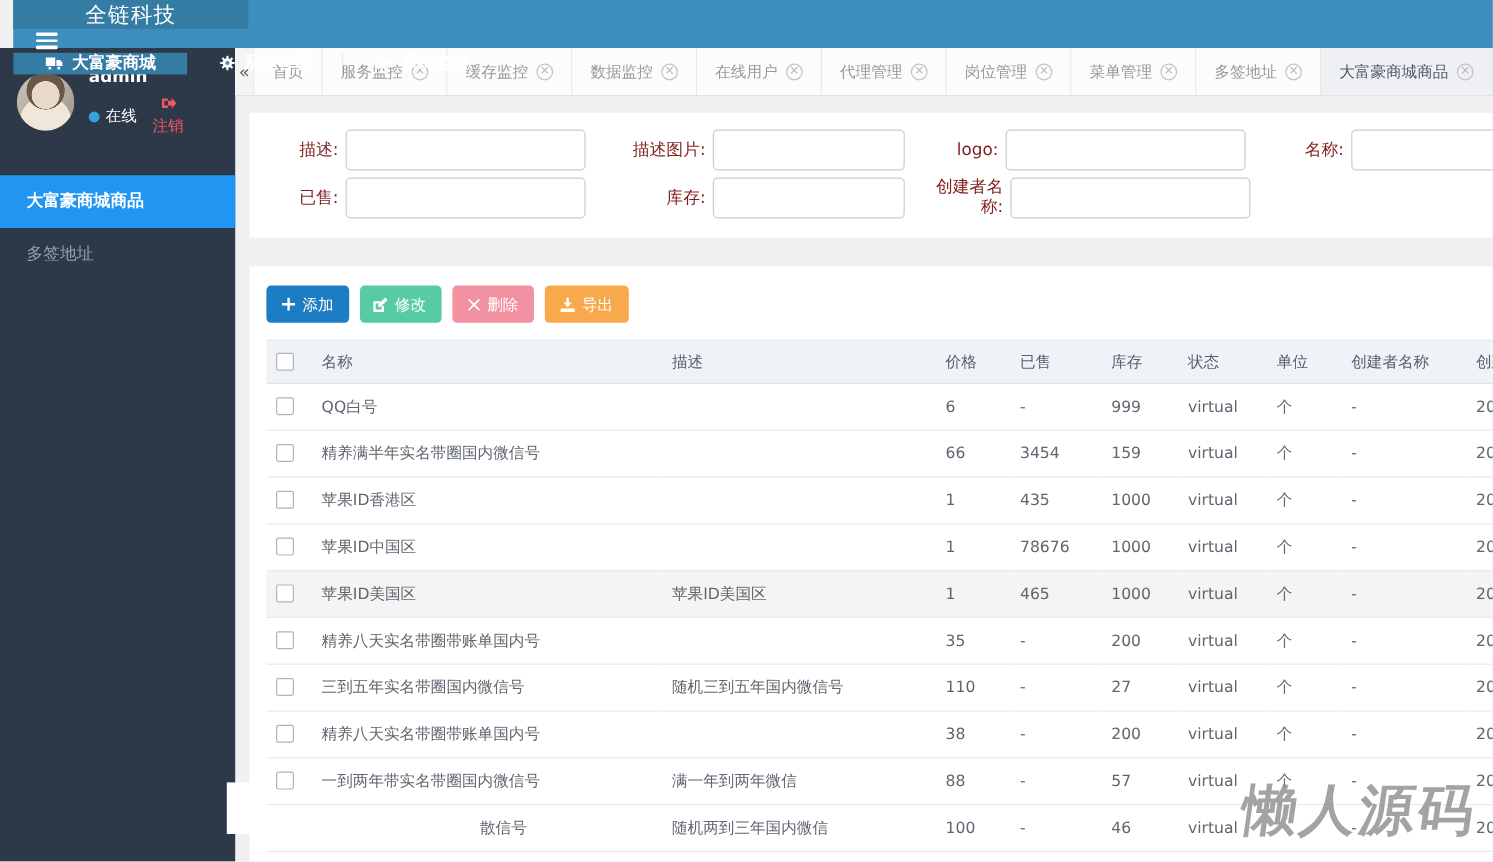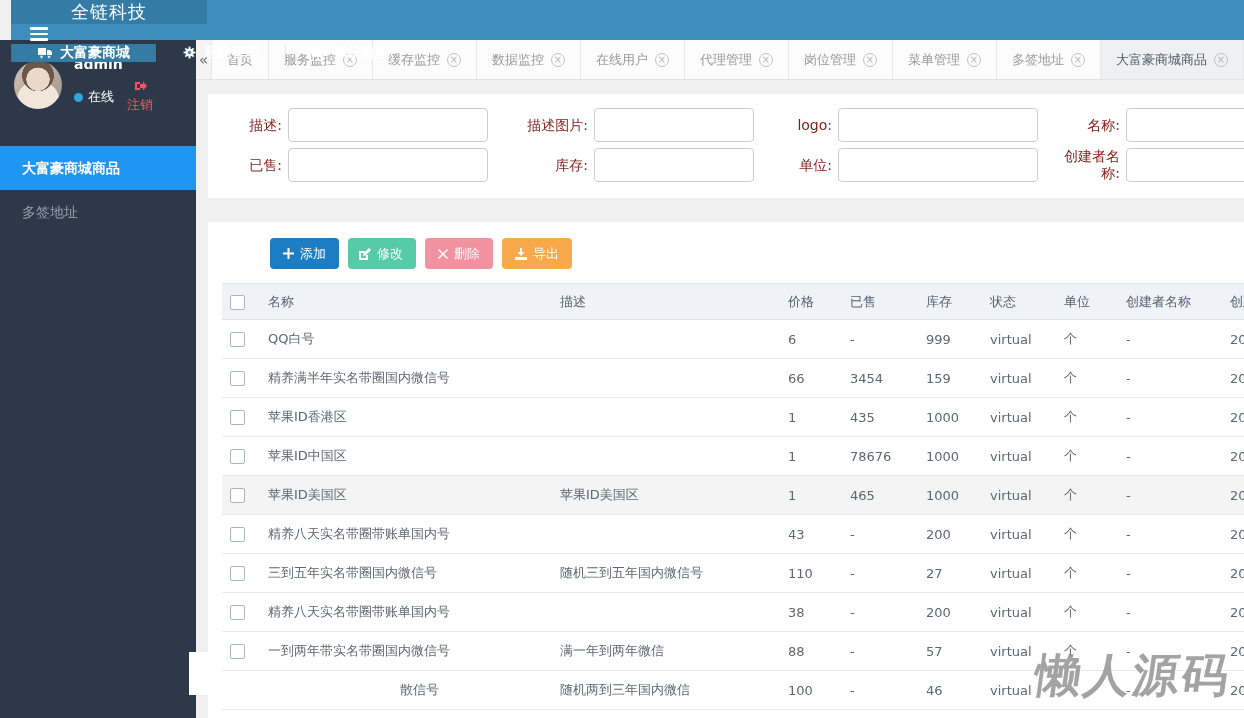--- a/index.html
+++ b/index.html
@@ -215,34 +215,30 @@
       </div>
     <div class="form-row" id="form-row-1">
         <div class="field f-c1">
           <label class="flabel">已售:</label>
           <input type="text" style="">
         </div>
         <div class="field f-c2">
           <label class="flabel">库存:</label>
           <input type="text" style="">
         </div>
-        <div class="field f-c3">
-          <label class="flabel">单位:</label>
-          <input type="text" style="">
-        </div>
         <div class="field f-c4">
           <label class="flabel">创建者名称:</label>
           <input type="text" style="">
         </div>
       </div>
   </div>
 
   <div class="panel table-panel">
     <div class="toolbar">
-        <button class="btn" style="background: rgb(28, 124, 196); margin-left: 48px;">
+        <button class="btn" style="background: rgb(28, 124, 196);">
           <span>
             <svg width="11" height="11" viewBox="0 0 11 11">
               <path d="M4.5 0h2v11h-2z" fill="#fff"></path>
               <path d="M0 4.5h11v2H0z" fill="#fff"></path>
             </svg>
           </span>
           <span>添加</span>
         </button>
         <button class="btn" style="background: rgb(87, 203, 165); padding-left: 11px;">
           <span>
@@ -356,21 +352,21 @@
             <td>1000</td>
             <td>virtual</td>
             <td>个</td>
             <td>-</td>
             <td>20</td>
           </tr>
           <tr>
             <td><span class="cb"></span></td>
             <td>精养八天实名带圈带账单国内号</td>
             <td></td>
-            <td>43</td>
+            <td>35</td>
             <td>-</td>
             <td>200</td>
             <td>virtual</td>
             <td>个</td>
             <td>-</td>
             <td>20</td>
           </tr>
           <tr>
             <td><span class="cb"></span></td>
             <td>三到五年实名带圈国内微信号</td>

